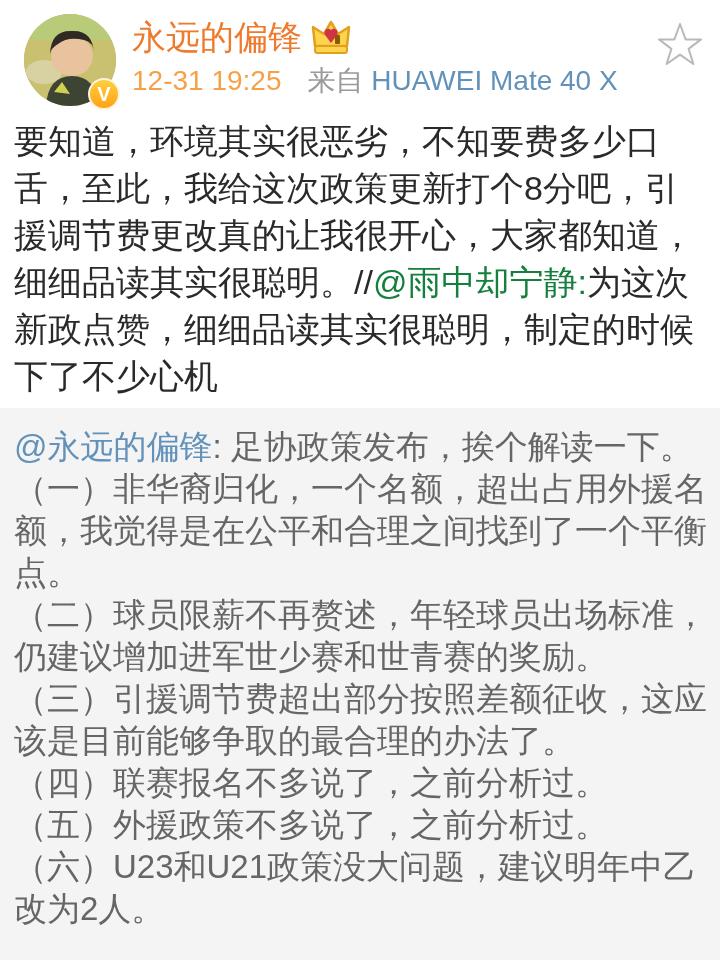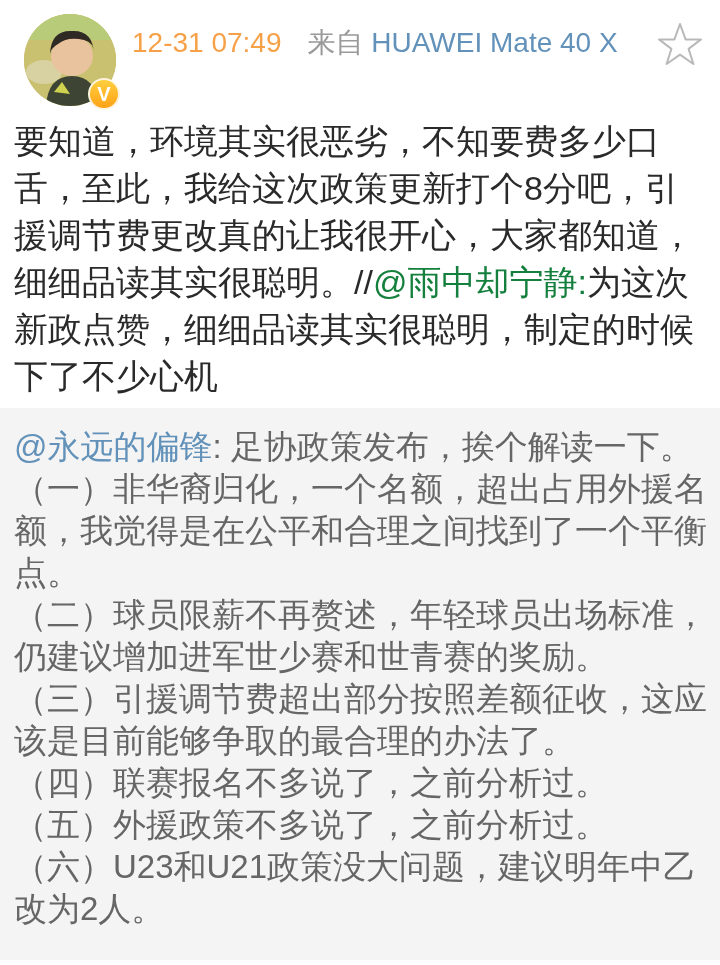--- a/index.html
+++ b/index.html
@@ -69,22 +69,31 @@
         <ellipse cx="20" cy="58" rx="18" ry="12" fill="#d8d2a2"></ellipse>
         <ellipse cx="48" cy="42" rx="21" ry="20" fill="#e9c29e"></ellipse>
         <path d="M26 40 Q27 16 48 17 Q69 16 70 40 Q70 28 60 26 Q44 22 34 30 Q27 34 26 40 Z" fill="#2f2a24"></path>
         <path d="M22 92 Q24 62 48 62 Q72 62 74 92 Z" fill="#3d4433"></path>
         <path d="M30 78 L38 68 L46 80 Z" fill="#cfd24e"></path>
       </svg>
     </span>
     <span class="v-badge">V</span>
   </div>
   <div class="header-info">
+    <div class="username-row">
+      <span class="username">永远的偏锋</span>
+      <svg class="crown" viewBox="0 0 40 36">
+        <path d="M4 27 L2 8 L13 15 L20 3 L27 15 L38 8 L36 27 Z" fill="#ffd44d" stroke="#e3a020" stroke-width="2.5" stroke-linejoin="round"></path>
+        <rect x="4" y="27" width="32" height="7" rx="2.5" fill="#ffd44d" stroke="#e3a020" stroke-width="2"></rect>
+        <path d="M20 11 C23 8 28 11 26 16 L20 24 L14 16 C12 11 17 8 20 11 Z" fill="#cf3445"></path>
+        <rect x="24" y="16" width="5" height="9" rx="1" fill="#8a5a00"></rect>
+      </svg>
+    </div>
     <div class="meta-row">
-      <span class="timestamp">12-31 07:49</span><span class="source-prefix">来自</span>
+      <span class="timestamp">12-31 19:25</span><span class="source-prefix">来自</span>
       <span class="source-link">HUAWEI Mate 40 X</span>
     </div>
   </div>
   <button class="star-button">
     <svg viewBox="0 0 48 48">
       <polygon points="24,4 29.6,19.4 45,19.4 32.6,28.9 37.4,44 24,34.6 10.6,44 15.4,28.9 3,19.4 18.4,19.4" fill="none" stroke="#b9b9b9" stroke-width="2" stroke-linejoin="round"></polygon>
     </svg>
   </button>
 </div>
 

